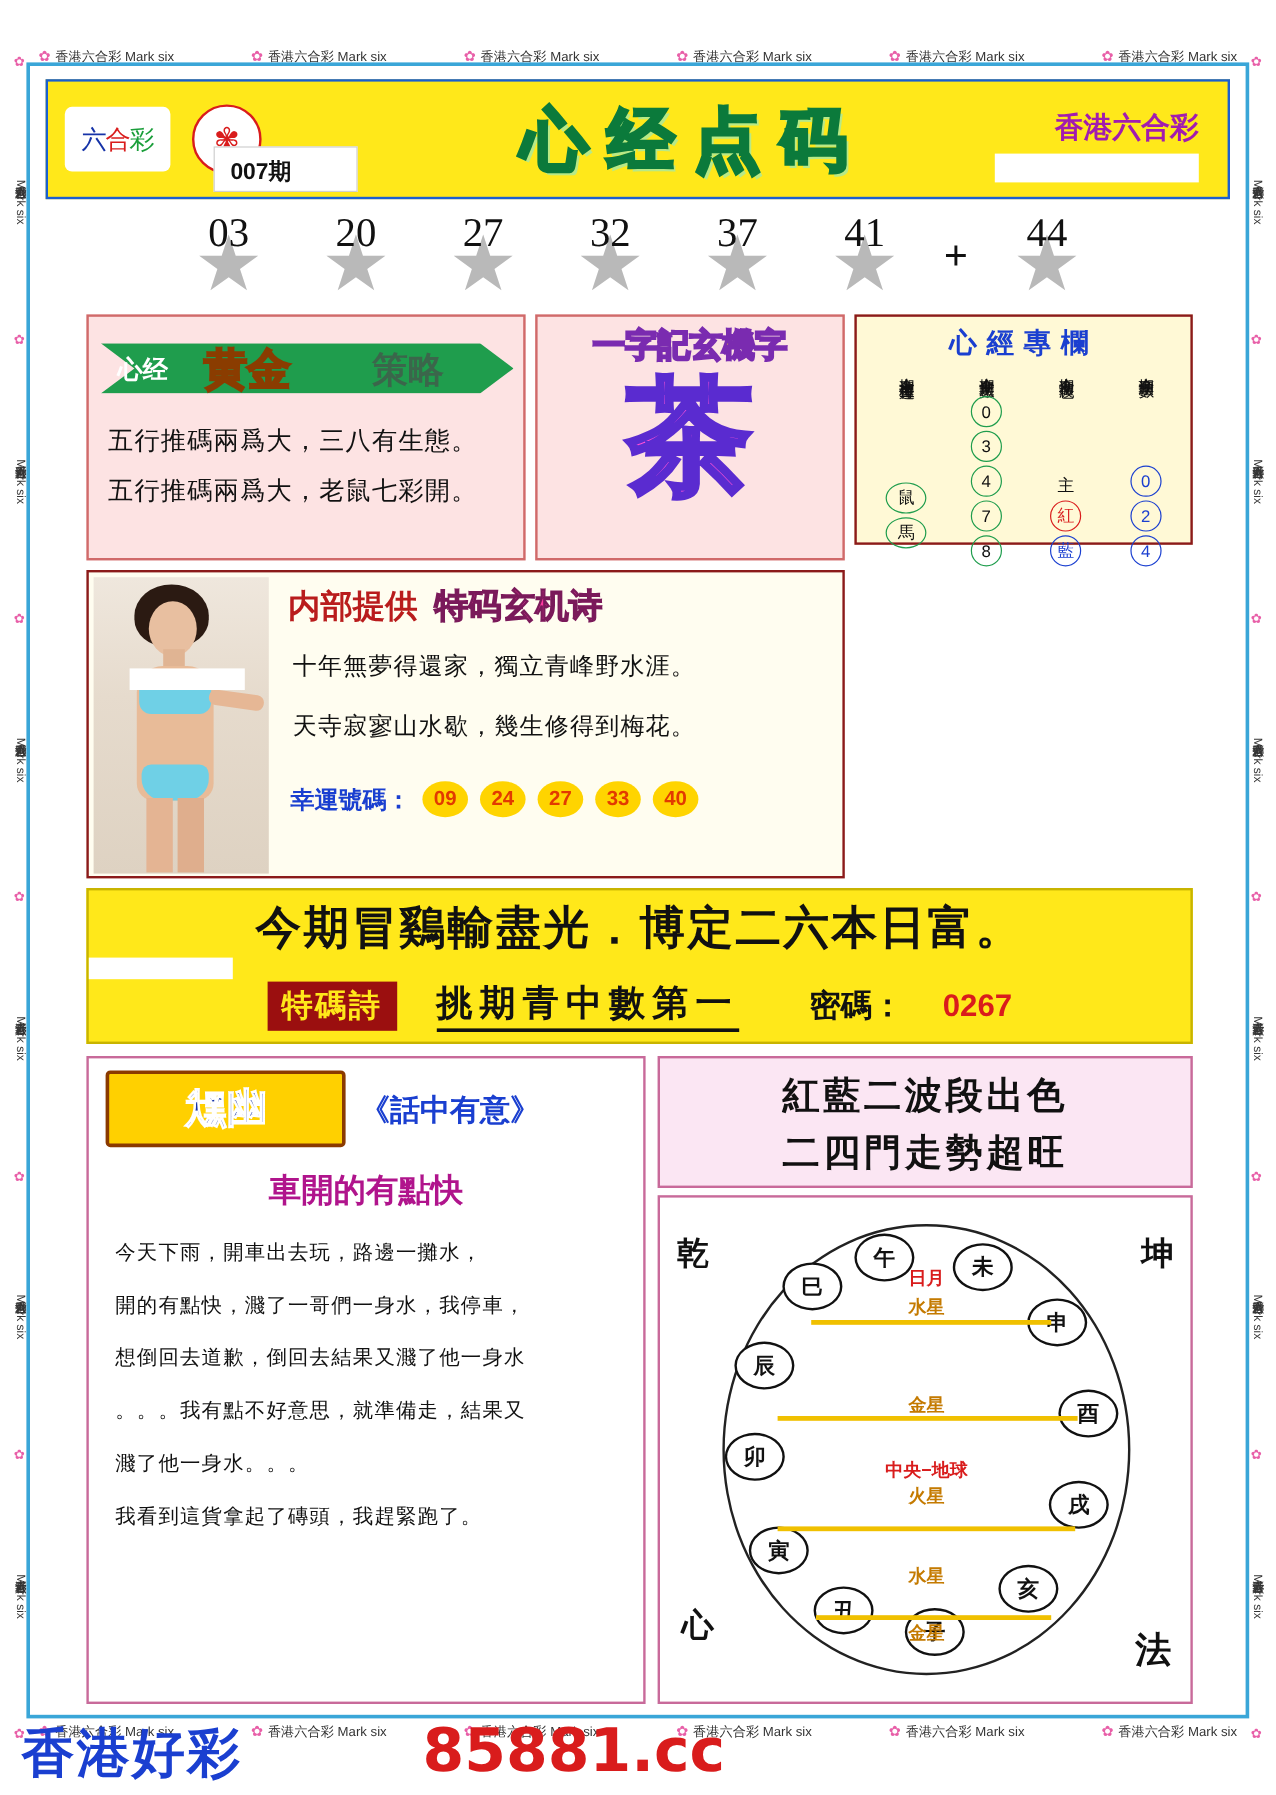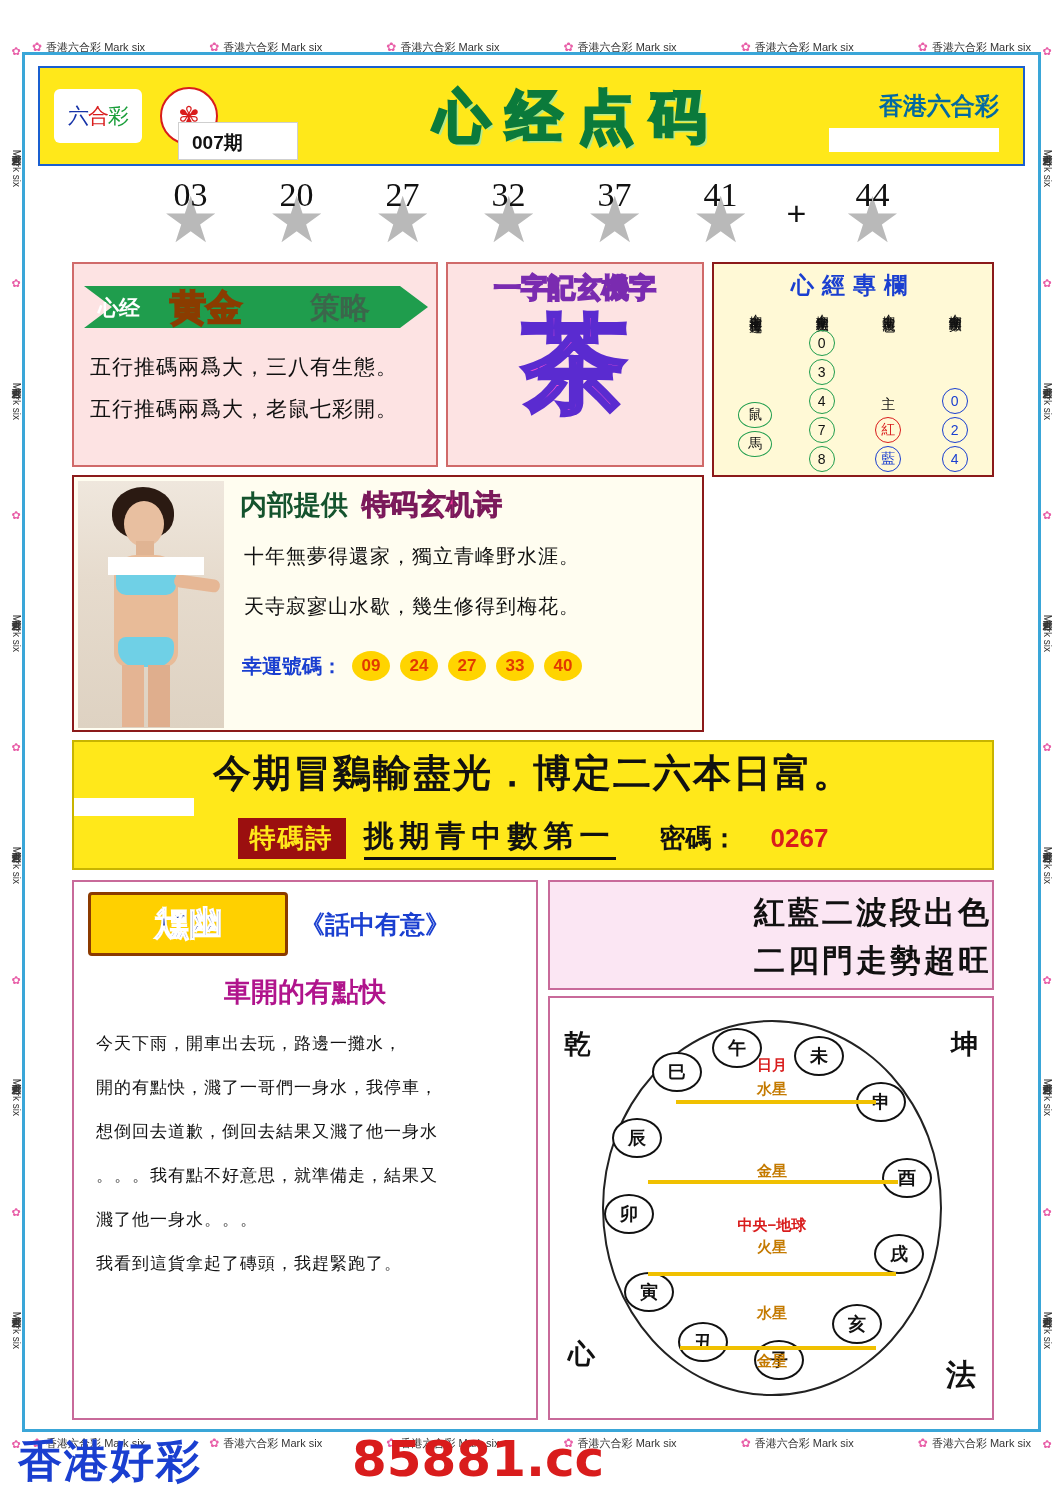--- a/index.html
+++ b/index.html
@@ -86,21 +86,21 @@
   }
   .mt-char {
     font-family: "DejaVu Sans", sans-serif;
     font-size: 56px; font-weight: bold;
     color: #ffef4a;
     -webkit-text-stroke: 3px #0b7a3b;
     text-shadow: 3px 3px 0 #b8e986;
   }
   .hk-label {
     position: absolute; right: 24px; top: 22px;
-    font-size: 24px; font-weight: bold; color: #0369a1;
+    font-size: 24px; font-weight: bold; color: #a21caf;
   }
   .white-smear {
     position: absolute; right: 24px; top: 60px; width: 170px; height: 24px;
     background: #ffffff;
   }
 
   
   .numbers-band {
     position: absolute; left: 38px; top: 172px; width: 987px; height: 82px;
     background: #ffffff;
@@ -167,21 +167,21 @@
   }
   .b-char {
     position: absolute; left: 0; top: 46px; width: 100%;
     text-align: center; font-size: 104px; line-height: 108px;
     font-weight: bold; color: #ff4fd8;
     -webkit-text-stroke: 4px #5a2bd0;
     font-family: "DejaVu Sans", sans-serif;
   }
 
   .panel-c {
-    position: absolute; left: 640px; top: 0; width: 282px; height: 215px;
+    position: absolute; left: 640px; top: 0; width: 282px; height: 192px;
     background: #fff9d6; border: 2px solid #8b1a1a;
   }
   .c-title {
     position: absolute; left: 0; top: 6px; width: 100%; text-align: center;
     font-size: 23px; font-weight: bold; color: #1a3fd0;
     letter-spacing: 8px;
   }
   .c-cols {
     position: absolute; left: 8px; top: 40px; width: 266px; height: 168px;
     display: flex; flex-direction: row-reverse; justify-content: space-around;
@@ -222,21 +222,21 @@
   .ph-bot { position:absolute; left:40px; top:156px; width:56px; height:30px; background:#6fd0e6; border-radius:8px 8px 18px 18px; }
   .ph-legl { position:absolute; left:44px; top:184px; width:22px; height:62px; background:#e4b493; }
   .ph-legr { position:absolute; left:70px; top:184px; width:22px; height:62px; background:#dfae8d; }
   .ph-arm  { position:absolute; left:96px; top:96px; width:46px; height:13px; background:#e6b795; transform: rotate(8deg); border-radius:6px;}
   .ph-white { position:absolute; left:30px; top:76px; width:96px; height:18px; background:#ffffff; }
 
   .d-head {
     position: absolute; left: 166px; top: 8px; width: 458px; height: 40px;
     display: flex; align-items: center; gap: 14px;
   }
-  .d-head .t1 { font-size: 27px; font-weight: bold; color: #14532d; }
+  .d-head .t1 { font-size: 27px; font-weight: bold; color: #b91c1c; }
   .d-head .t2 {
     font-size: 28px; font-weight: bold; color: #ff3aa0;
     -webkit-text-stroke: 1px #7a1a5a;
   }
   .poem-d {
     position: absolute; left: 170px; top: 54px; width: 452px;
     font-family: "Liberation Serif", serif;
     font-size: 20px; color: #111; line-height: 50px; letter-spacing: 1px;
   }
   .lucky-row {
@@ -255,21 +255,21 @@
     position: absolute; left: 72px; top: 740px; width: 922px; height: 130px;
     background: #ffe81a; border: 2px solid #c8b400;
   }
   .slogan-line {
     position: absolute; left: 0; top: 6px; width: 100%; text-align: center;
     font-family: "DejaVu Sans", sans-serif;
     font-size: 38px; font-weight: bold; color: #111; letter-spacing: 2px;
   }
   .slogan-row2 {
     position: absolute; left: 0; top: 72px; width: 100%; height: 48px;
-    display: flex; align-items: center; justify-content: center; gap: 18px;
+    display: flex; align-items: center; justify-content: center; gap: 33px;
   }
   .tag-red {
     background: #9b0f0f; color: #ffe81a; font-size: 26px; font-weight: bold;
     padding: 3px 12px; letter-spacing: 2px;
   }
   .tag-black {
     color: #111; font-size: 30px; font-weight: bold; letter-spacing: 6px;
     border-bottom: 3px solid #111;
   }
   .pw { font-size: 26px; font-weight: bold; color: #111; margin-left: 26px;}
@@ -304,21 +304,21 @@
     position: absolute; left: 22px; top: 140px; width: 424px;
     font-size: 17px; color: #111; line-height: 44px; letter-spacing: 1px;
   }
 
   
   .panel-f {
     position: absolute; left: 548px; top: 880px; width: 446px; height: 110px;
     background: #fbe6f3; border: 2px solid #c86a9a;
   }
   .f-line {
-    position: absolute; left: 0; width: 100%; text-align: right;
+    position: absolute; left: 0; width: 100%; text-align: center;
     font-family: "DejaVu Sans", sans-serif;
     font-size: 31px; font-weight: bold; color: #111; letter-spacing: 3px;
   }
   .f-line.l1 { top: 10px; }
   .f-line.l2 { top: 58px; }
 
   .panel-g {
     position: absolute; left: 548px; top: 996px; width: 446px; height: 424px;
     background: #ffffff; border: 2px solid #c86a9a;
   }

